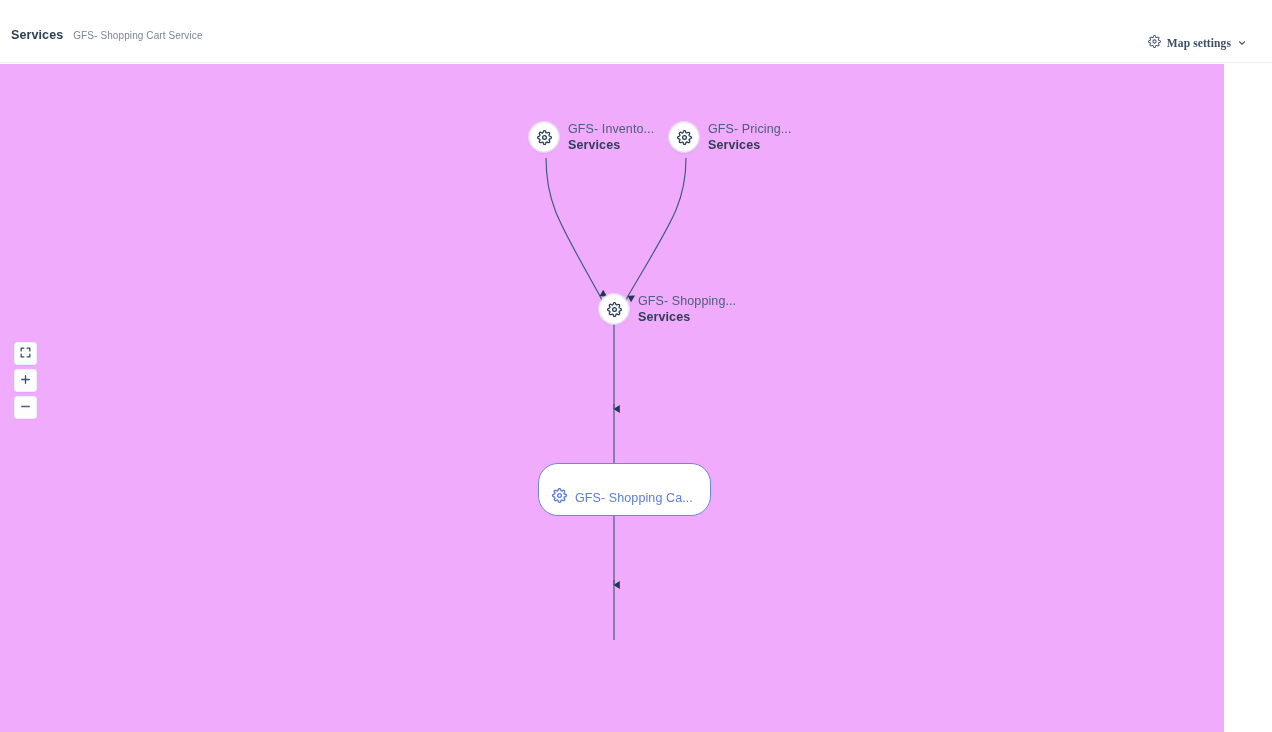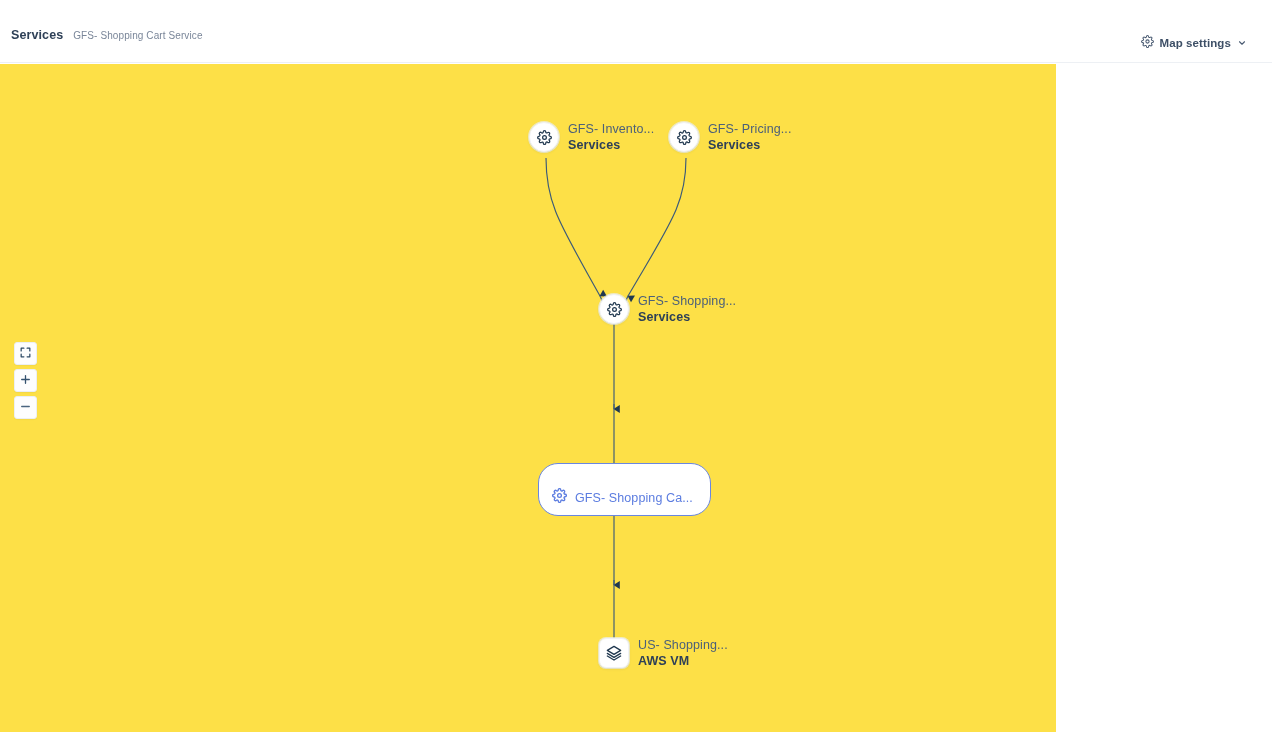--- a/index.html
+++ b/index.html
@@ -32,21 +32,21 @@
   }
 
   .map-settings {
     position:absolute; right:17px; top:30px;
     display:flex; align-items:center; gap:6px;
     padding:4px 8px 4px 6px;
     border-radius:4px;
     cursor:pointer; background:transparent;
     user-select:none;
   }
-  .ms-label { font-size:11.5px; font-weight:700; color:#3d4f66; letter-spacing:.1px; }
+  .ms-label { font-size:11.5px; font-weight:700; color:#3d4f66; letter-spacing:.1px;font-family:Liberation Serif, serif; }
   .chev { display:inline-block; }
 
   
   .tagrow {
     position:absolute; left:11px; top:71px;
     display:flex; gap:7px;
   }
   .tag {
     background:#eef1f5;
     color:#4a5b72;
@@ -68,23 +68,23 @@
     background:#fdfdfe;
     border:1px solid #eceff3;
     border-radius:3px;
     display:flex; align-items:center; justify-content:center;
     cursor:pointer;
     box-shadow: 0 1px 1px rgba(35,55,85,0.04);
   }
 
   
   .canvas {
-    position:absolute; left:0; top:64px; width:1056px; height:668px;
+    position:absolute; left:0; top:64px; width:1224px; height:668px;
     overflow:hidden;
-    background:#fde047;
+    background:#f0abfc;
   }
   .edges { position:absolute; left:0; top:0; width:1272px; height:668px; }
 
   .node { position:absolute; display:flex; align-items:center; gap:9px; white-space:nowrap; cursor:pointer; }
 
   .badge-circle {
     width:30px; height:30px; border-radius:50%;
     background:#ffffff;
     border:1px solid #f0f2f6;
     box-shadow: 0 1px 3px rgba(40,60,90,0.11), 0 0 0 1px rgba(240,243,247,0.7);
@@ -249,28 +249,15 @@
     <div class="node-selected" style="left:538px; top:399px;">
       <span>
         <svg width="15" height="15" viewBox="0 0 24 24" fill="none" stroke="#5b7ce0" stroke-width="2.1" stroke-linecap="round" stroke-linejoin="round">
           <circle cx="12" cy="12" r="3"></circle>
           <path d="M19.4 15a1.65 1.65 0 0 0 .33 1.82l.06.06a2 2 0 1 1-2.83 2.83l-.06-.06a1.65 1.65 0 0 0-1.82-.33 1.65 1.65 0 0 0-1 1.51V21a2 2 0 0 1-4 0v-.09A1.65 1.65 0 0 0 9 19.4a1.65 1.65 0 0 0-1.82.33l-.06.06a2 2 0 1 1-2.83-2.83l.06-.06a1.65 1.65 0 0 0 .33-1.82 1.65 1.65 0 0 0-1.51-1H3a2 2 0 0 1 0-4h.09A1.65 1.65 0 0 0 4.6 9a1.65 1.65 0 0 0-.33-1.82l-.06-.06a2 2 0 1 1 2.83-2.83l.06.06A1.65 1.65 0 0 0 9 4.6a1.65 1.65 0 0 0 1-1.51V3a2 2 0 0 1 4 0v.09a1.65 1.65 0 0 0 1 1.51 1.65 1.65 0 0 0 1.82-.33l.06-.06a2 2 0 1 1 2.83 2.83l-.06.06A1.65 1.65 0 0 0 19.4 9a1.65 1.65 0 0 0 1.51 1H21a2 2 0 0 1 0 4h-.09a1.65 1.65 0 0 0-1.51 1z"></path>
         </svg>
       </span>
       <span class="sel-label">GFS- Shopping Ca...</span>
     </div>
 
-    <div class="node" style="left:599px; top:574px;">
-      <span class="badge-square">
-        <svg width="16" height="16" viewBox="0 0 24 24" fill="none" stroke="#20384f" stroke-width="1.9" stroke-linecap="round" stroke-linejoin="round">
-          <polygon points="12 2 22 8 12 14 2 8 12 2"></polygon>
-          <polyline points="2 12.5 12 18.5 22 12.5"></polyline>
-          <polyline points="2 16.5 12 22.5 22 16.5"></polyline>
-        </svg>
-      </span>
-      <span class="nlabel">
-        <div class="nl1">US- Shopping...</div>
-        <div class="nl2">AWS VM</div>
-      </span>
-    </div>
 
   </div>
 </div>
 
 </body></html>

